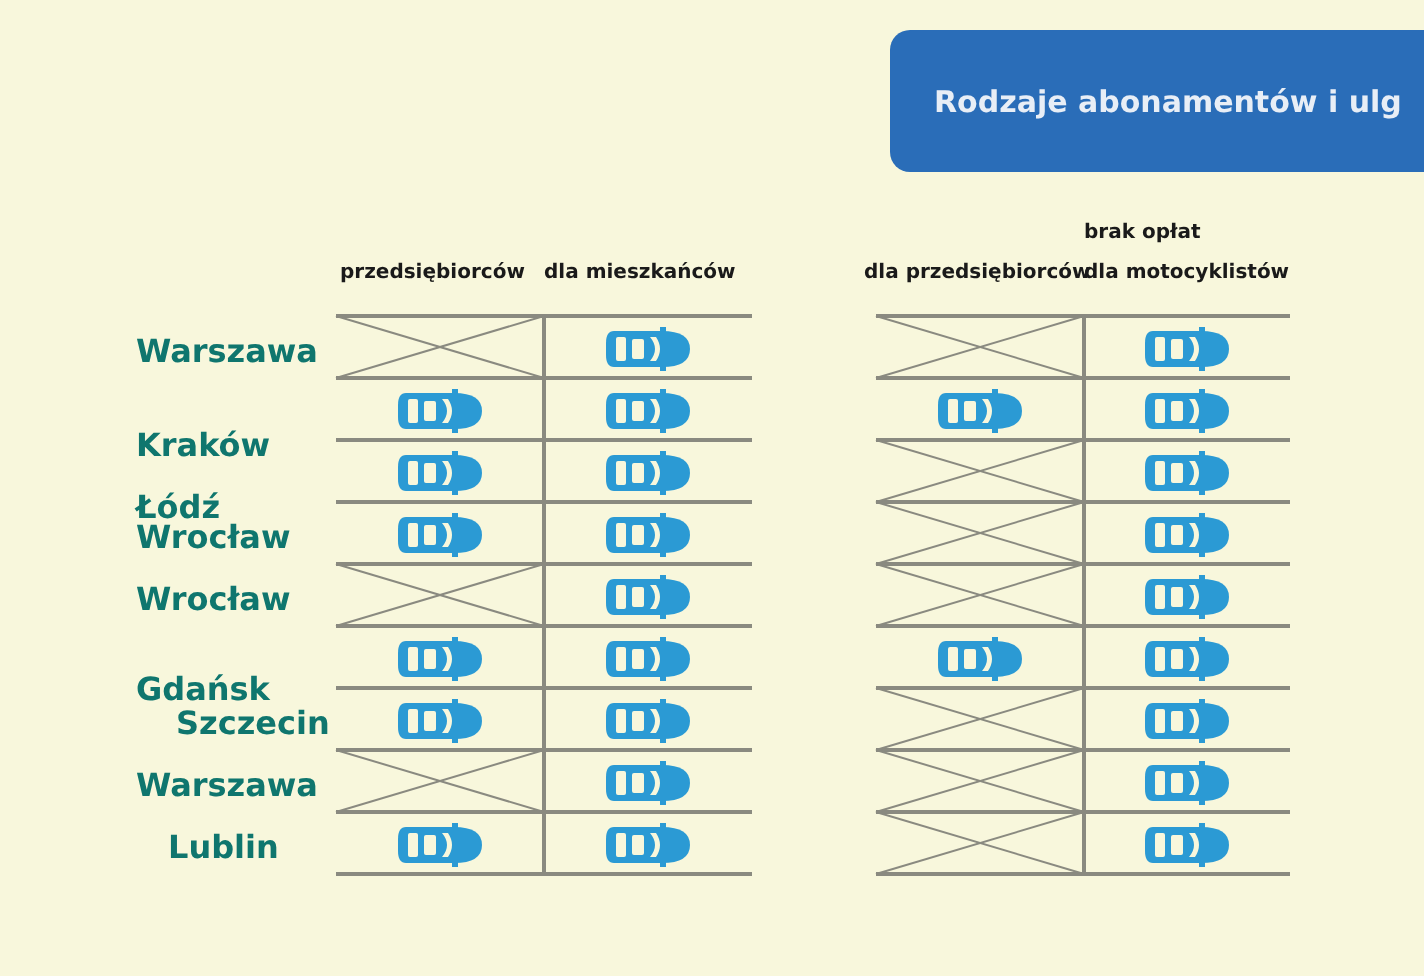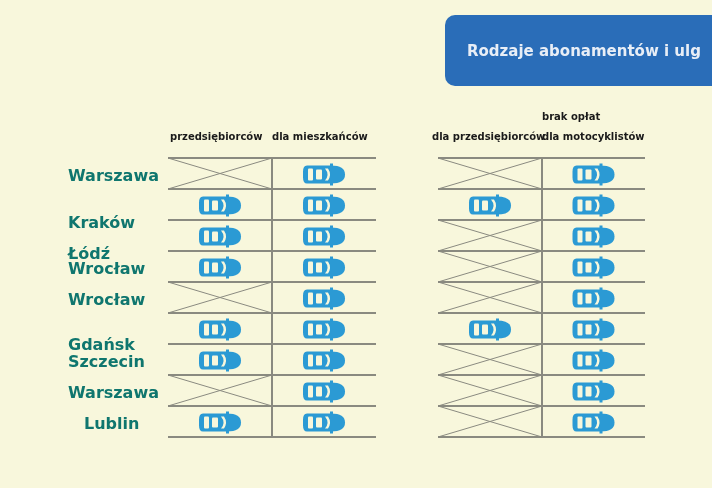--- a/index.html
+++ b/index.html
@@ -38,21 +38,21 @@
 <div class="hdr" style="left:542px; top:111px; width:104px;">brak opłat</div>
 <div class="hdr" style="left:542px; top:131px; width:104px;">dla motocyklistów</div>
 
 <div id="cities">
     <div class="city" style="top: 166px;">Warszawa</div>
     <div class="city" style="top: 197px; margin-top: 16px;">Kraków</div>
     <div class="city" style="top: 244px;">Łódź</div>
     <div class="city" style="top: 259px;">Wrocław</div>
     <div class="city" style="top: 290px;">Wrocław</div>
     <div class="city" style="top: 321px; margin-top: 14px;">Gdańsk</div>
-    <div class="city" style="top: 352px;">Szczecin</div>
+    <div class="city" style="top: 352px; margin-left: 20px;">Szczecin</div>
     <div class="city" style="top: 383px;">Warszawa</div>
     <div class="city" style="top: 414px; margin-left: 16px;">Lublin</div>
   </div>
 
 <div class="grid" style="left:0; top:0;">
   <svg id="gridsvg" width="712" height="488">
       <line x1="168" y1="158" x2="376" y2="158" stroke="#8a8a80" stroke-width="2"></line>
       <line x1="438" y1="158" x2="645" y2="158" stroke="#8a8a80" stroke-width="2"></line>
       <line x1="168" y1="189" x2="376" y2="189" stroke="#8a8a80" stroke-width="2"></line>
       <line x1="438" y1="189" x2="645" y2="189" stroke="#8a8a80" stroke-width="2"></line>

